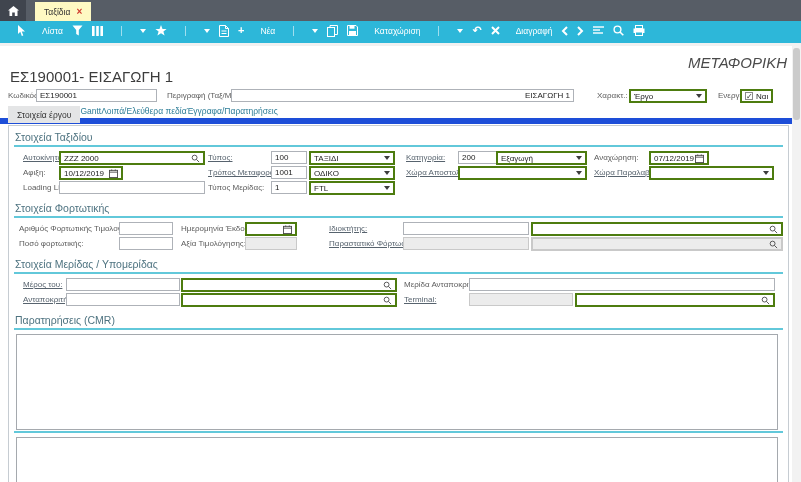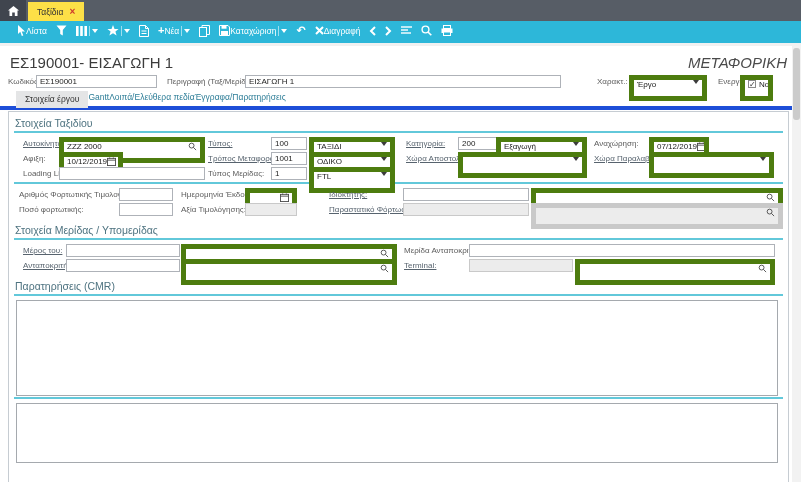--- a/index.html
+++ b/index.html
@@ -1,48 +1,48 @@
 <!DOCTYPE html>
 <html><head>
 <meta charset="utf-8">
 <style>
   * { margin:0; padding:0; box-sizing:border-box; }
   html,body { width:801px; height:482px; overflow:hidden; background:#fff;
               font-family:"Liberation Sans","DejaVu Sans",sans-serif; }
   
   .topbar { height:21px; background:#575d66; display:flex; align-items:flex-end; }
   .home-btn { width:26px; height:21px; background:#40454e; display:flex; align-items:center; justify-content:center; cursor:pointer; }
-  .doc-tab { margin-left:2px; height:19px; background:#fde047; display:flex; align-items:center; gap:6px; padding:0 9px; font-size:8.5px; color:#333; cursor:pointer; }
+  .doc-tab { margin-left:9px; height:19px; background:#fef9c3; display:flex; align-items:center; gap:6px; padding:0 9px; font-size:8.5px; color:#333; cursor:pointer; }
   .tab-close { color:#cf3a2d; font-weight:bold; font-size:10px; line-height:1; cursor:pointer; }
   
   .toolbar { height:25px; background:#2db7d9; display:flex; align-items:center; padding:0 0 3px 16px; gap:9px; border-bottom:3px solid #f1f1f1; }
-  .ti { display:flex; align-items:center; gap:0; color:#fff; font-size:8.5px; white-space:nowrap; cursor:pointer; }
+  .ti { display:flex; align-items:center; gap:16px; color:#fff; font-size:8.5px; white-space:nowrap; cursor:pointer; }
   .ti svg { display:block; }
   .tsep { width:1px; height:10px; background:rgba(255,255,255,.55); margin:0 2px; }
   .carw { width:0; height:0; border-left:3px solid transparent; border-right:3px solid transparent; border-top:4px solid #fff; }
   .glyph { font-size:11px; font-weight:bold; line-height:1; }
   
-  .hdr { position:relative; padding:9px 12px 0 10px; }
+  .hdr { position:relative; padding:23px 12px 0 10px; }
   .page-title { font-size:15px; color:#3c3c3c; line-height:16px; }
   .company { position:absolute; right:14px; top:8px; font-size:15px; color:#4a4a4a;font-style:italic; }
   .hdr-fields { position:relative; height:15px; margin-top:3px; }
   
-  .tabstrip { margin-top:3px; height:18px; border-bottom:4px solid #1d4ed8; display:flex; align-items:center; padding-left:16px; }
+  .tabstrip { margin-top:3px; height:18px; border-bottom:6px solid #1d4ed8; display:flex; align-items:flex-start; padding-left:8px; }
   .tab-active { background:#e4e5e6; height:17px; display:flex; align-items:center; padding:0 9px; font-size:8.5px; color:#333; cursor:pointer; }
   .tab-link { margin-left:0; font-size:8.5px; color:#2d7d97; padding-bottom:4px; cursor:pointer; }
   
   .panel { position:relative; margin-left:8px; margin-top:1px; width:781px; height:392px; border:1px solid #c6ccd2; background:#fff; }
   .sec-t { margin-left:6px; font-size:10.5px; color:#4e7380; line-height:13px; }
   .mt5{margin-top:5px}.mt6{margin-top:6px}.mt7{margin-top:7px}
   .rule { height:2px; background:#62c8da; margin:1px 5px 3px 5px; }
   .frow { position:relative; height:15px; }
   .lb { position:absolute; top:3px; font-size:8px; color:#5c5c5c; white-space:nowrap; }
   .lnk { text-decoration:underline; color:#57636e; cursor:pointer; }
   .tin { position:absolute; top:1px; height:13px; border:1px solid #aeb2b8; background:#fff; font-size:8px; color:#222; padding:0 3px; font-family:inherit; outline:none; }
-  .fld { position:absolute; top:1px; height:26px; border:5px solid #4d7c0f; background:#fff; display:flex; align-items:flex-start; font-size:8px; color:#222; padding:0 3px; overflow:hidden; cursor:pointer; }
+  .fld { position:absolute; top:1px; height:14px; border:2px solid #4d7c0f; background:#fff; display:flex; align-items:center; font-size:8px; color:#222; padding:0 3px; overflow:hidden; cursor:pointer; }
   .dis { background:#ececec; border-color:#c9c9c9; }
   .car { width:0; height:0; border-left:3px solid transparent; border-right:3px solid transparent; border-top:4px solid #3c3c3c; margin-left:auto; }
   .fic { margin-left:auto; flex:none; }
   .chk { width:8px; height:8px; border:1px solid #8a8a8a; background:#fff; font-size:8px; line-height:7px; text-align:center; color:#333; margin-right:3px; flex:none; }
   .bigbox { margin:4px 10px 0 7px; border:1px solid #a5a9ae; background:#fff; }
   .h96 { height:96px; } .h60 { height:60px; }
   
   .vscroll { position:absolute; right:0; top:46px; width:9px; height:436px; background:#f2f2f2; }
   .vthumb { margin:2px 1px 0 1px; height:72px; background:#cbcbcb; border-radius:3px; cursor:pointer; }
 </style>
@@ -161,21 +161,21 @@
 </div>
 
 <div class="hdr">
   <div class="page-title">ΕΣ190001- ΕΙΣΑΓΩΓΗ 1</div>
   <div class="company">ΜΕΤΑΦΟΡΙΚΗ</div>
 </div>
 <div class="hdr-fields">
   <span class="lb" style="left:8px">Κωδικός:</span>
   <input class="tin" style="left: 36px; width: 121px;" value="ΕΣ190001">
   <span class="lb" style="left:167px">Περιγραφή (Ταξ/Μερίδα):</span>
-  <input class="tin" style="left: 245px; width: 316px;" value="ΕΙΣΑΓΩΓΗ 1">
+  <input class="tin" style="left: 231px; width: 343px; text-align: right;" value="ΕΙΣΑΓΩΓΗ 1">
   <span class="lb" style="left:597px">Χαρακτ.:</span>
   <div class="fld" style="left:629px;width:78px">
     <span>Έργο</span>
       <i class="car"></i>
   </div>
   <span class="lb" style="left:718px">Ενεργό:</span>
   <div class="fld" style="left:740px;width:33px">
     <span class="chk">✓</span>
     <span>Ναι</span>
   </div>
@@ -256,20 +256,21 @@
     <span class="lb" style="left:14px">Loading List:</span>
     <input class="tin" style="left: 50px; width: 146px;" value="">
     <span class="lb" style="left:199px">Τύπος Μερίδας:</span>
     <input class="tin" style="left: 262px; width: 36px;" value="1">
     <div class="fld" style="left:300px;width:86px">
       <span>FTL</span>
         <i class="car"></i>
     </div>
   </div>
 
+  <div class="sec-t mt7">Στοιχεία Φορτωτικής</div>
   <div class="rule"></div>
   <div class="frow">
     <span class="lb" style="left:10px">Αριθμός Φορτωτικής Τιμολογίου:</span>
     <input class="tin" style="left: 110px; width: 54px;" value="">
     <span class="lb" style="left:172px">Ημερομηνία Έκδοσης:</span>
     <div class="fld" style="left:236px;width:52px">
       <span></span>
       <svg class="fic" width="9" height="9" viewBox="0 0 10 10">
           <rect x="0.5" y="1.5" width="9" height="8" fill="none" stroke="#4a4a4a"></rect>
           <line x1="0.5" y1="3.5" x2="9.5" y2="3.5" stroke="#4a4a4a"></line>

